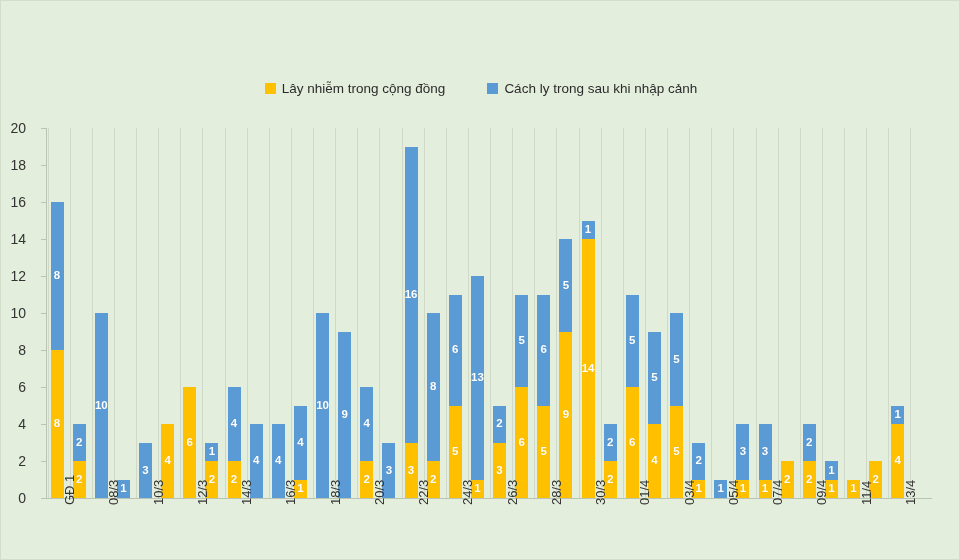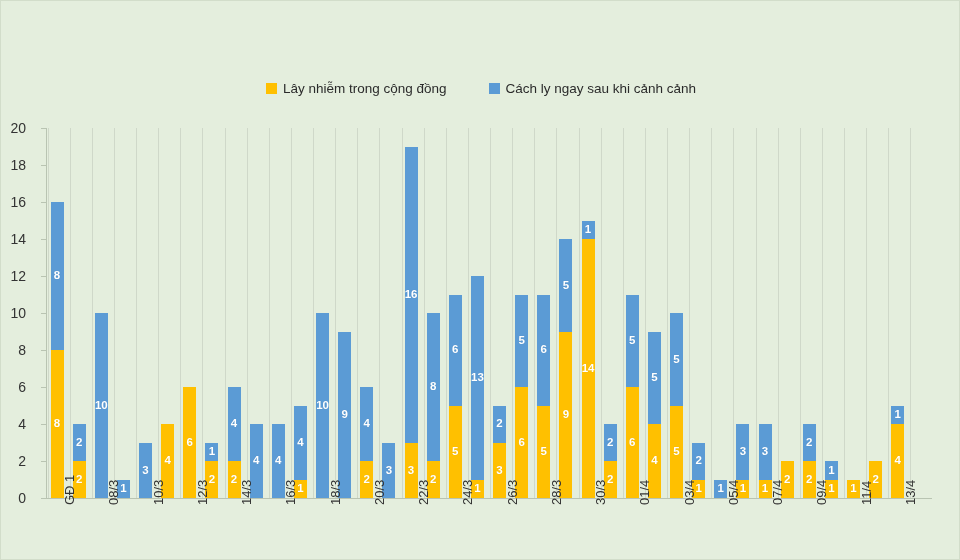--- a/index.html
+++ b/index.html
@@ -89,21 +89,21 @@
 <div id="chart-root">
 
 
   <div id="legend">
     <div class="legend-item">
       <span class="legend-swatch" style="background:#ffc000"></span>
       <span>Lây nhiễm trong cộng đồng</span>
     </div>
     <div class="legend-item">
       <span class="legend-swatch" style="background:#5b9bd5"></span>
-      <span>Cách ly ngay sau khi cảnh cảnh</span>
+      <span>Cách ly trong sau khi nhập cảnh</span>
     </div>
   </div>
 
   <div id="axis-y-line"></div>
   <div id="axis-x-line"></div>
 
   <div id="ylabels">
       <div class="ytick-label" style="top: 497px;">0</div>
       <div class="ytick-mark" style="top: 497px;"></div>
       <div class="ytick-label" style="top: 460px;">2</div>

